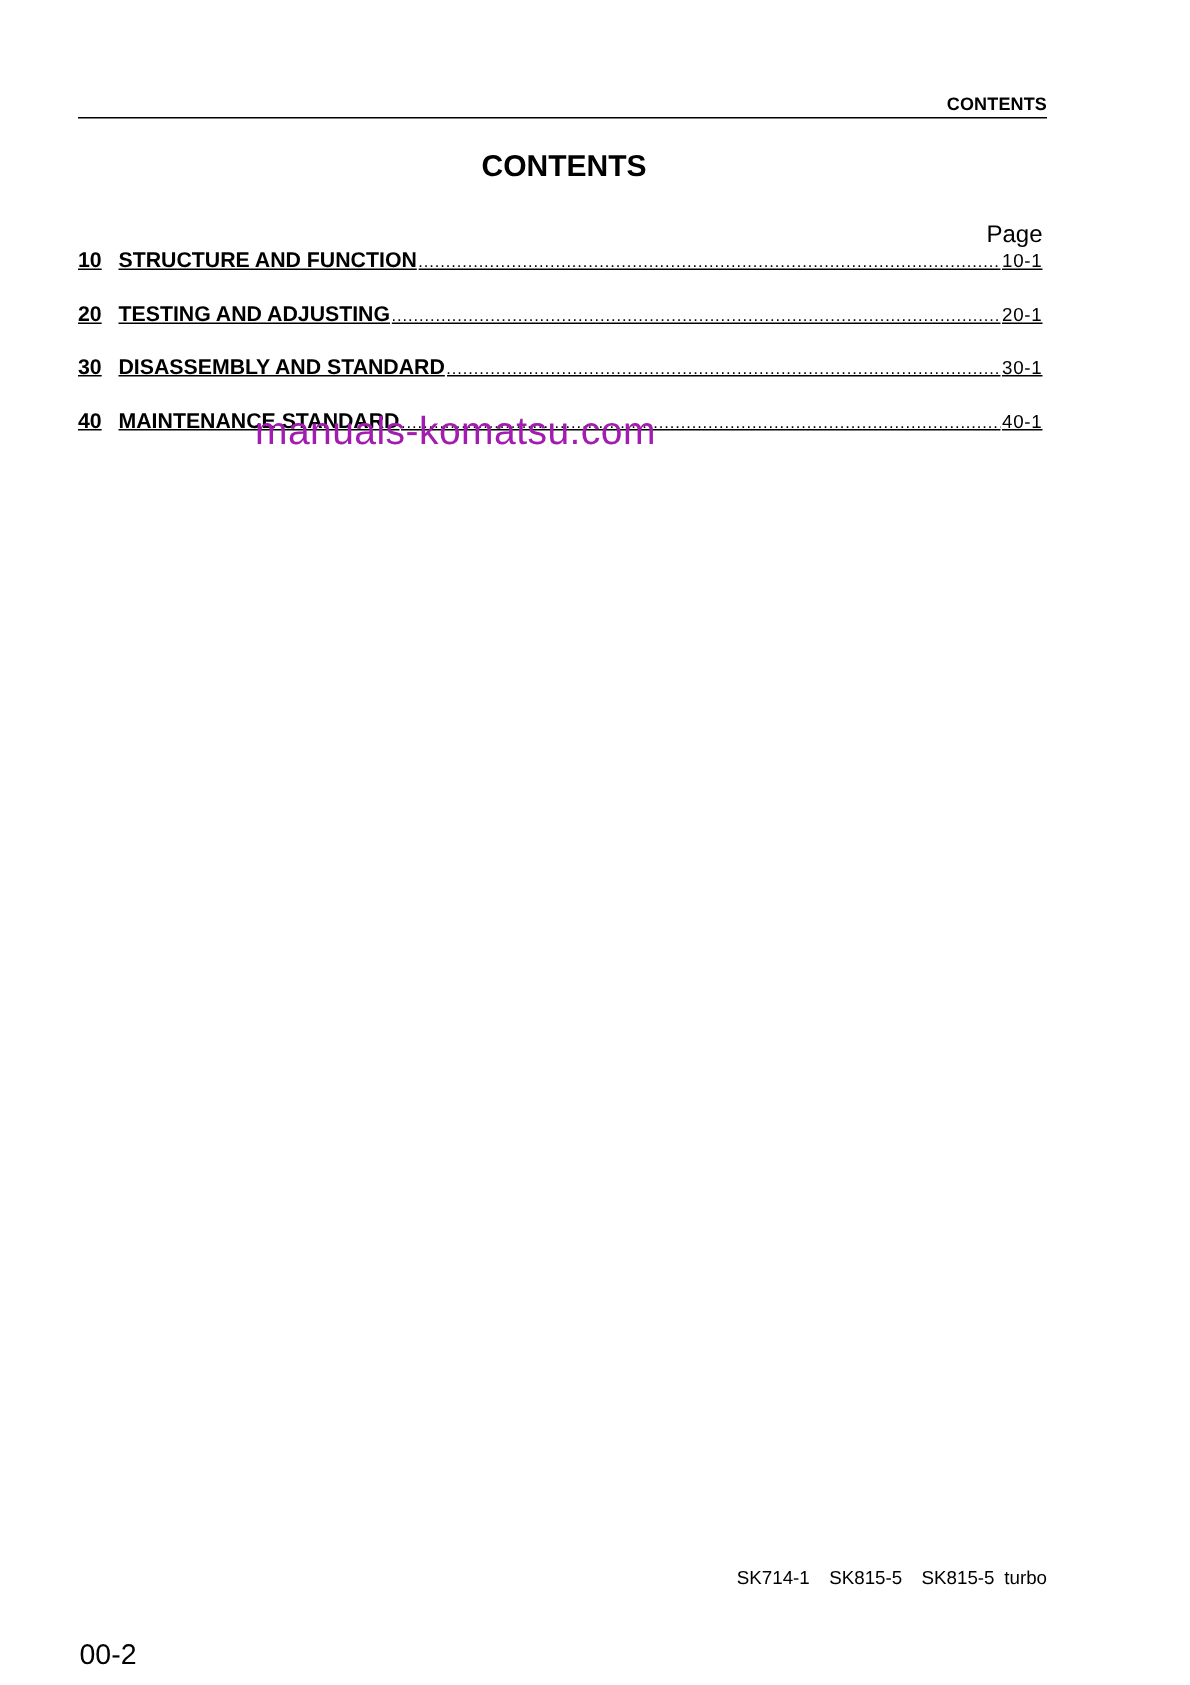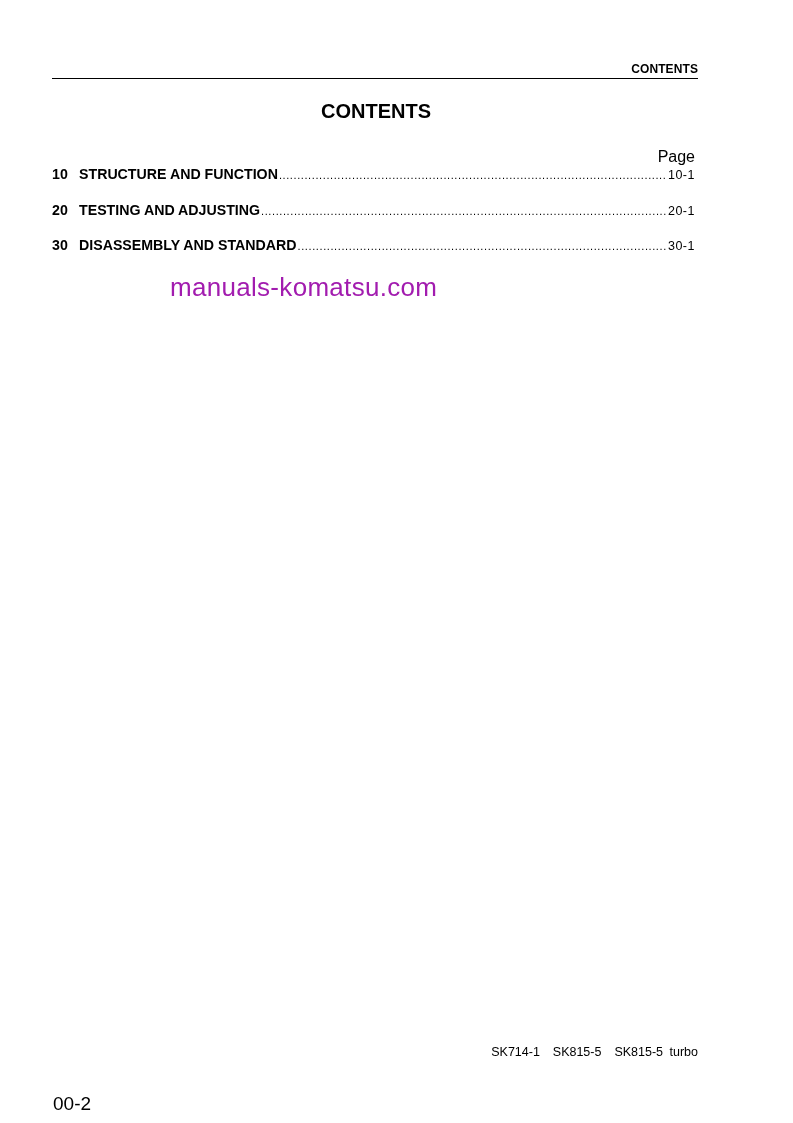--- a/index.html
+++ b/index.html
@@ -47,20 +47,21 @@
       font-size: 16px;
     }
     .toc {
       position: absolute;
       left: 52px;
       top: 166px;
       width: 643px;
       margin: 0;
       padding: 0;
       list-style: none;
+      text-decoration: underline;
     }
     .toc-row {
       display: flex;
       align-items: baseline;
       height: 35.5px;
       font-size: 14.2px;
       cursor: pointer;
     }
     .toc-num {
       font-weight: bold;
@@ -135,18 +136,24 @@
     <span class="toc-title">TESTING AND ADJUSTING</span>
     <span class="toc-leader"></span>
     <span class="toc-page">20-1</span>
   </li>
   <li class="toc-row">
     <span class="toc-num">30</span>
     <span class="toc-title">DISASSEMBLY AND STANDARD</span>
     <span class="toc-leader"></span>
     <span class="toc-page">30-1</span>
   </li>
+  <li class="toc-row">
+    <span class="toc-num">40</span>
+    <span class="toc-title">MAINTENANCE STANDARD</span>
+    <span class="toc-leader"></span>
+    <span class="toc-page">40-1</span>
+  </li>
 </ul>
 
 <div class="watermark">manuals-komatsu.com</div>
 
 <div class="footer-page">00-2</div>
 <div class="footer-models" style="white-space:pre;">SK714-1  SK815-5  SK815-5 turbo</div>
 
 </body></html>

